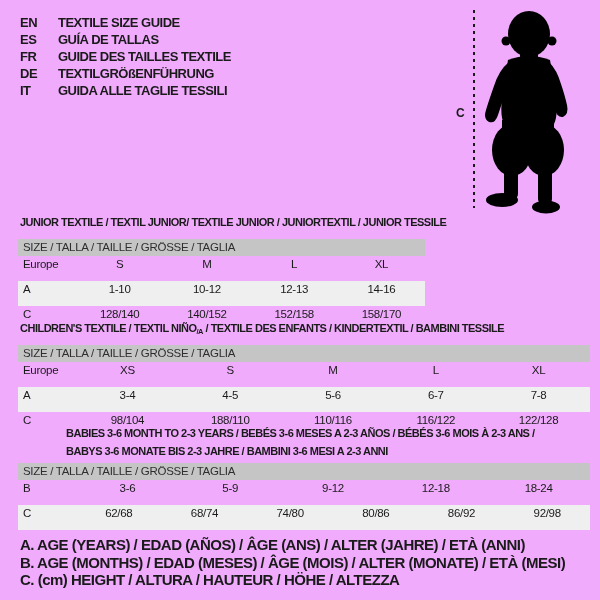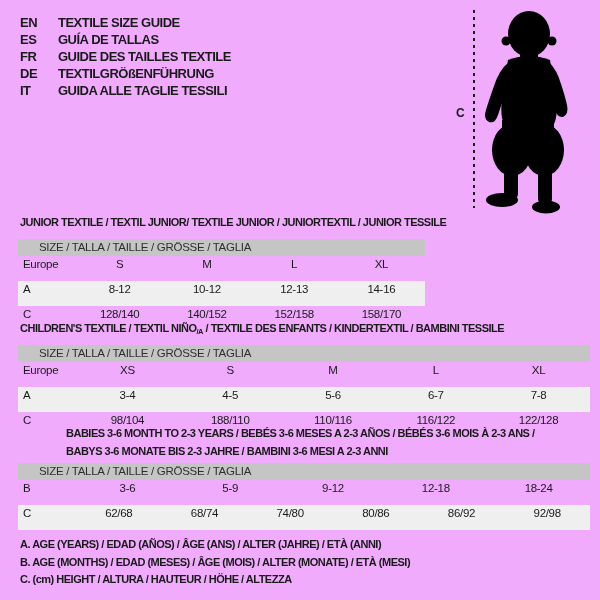--- a/index.html
+++ b/index.html
@@ -30,33 +30,33 @@
   .section-title {
     position:absolute; left:20px; font-weight:700; font-size:11px;
     letter-spacing:-0.5px; white-space:nowrap; line-height:13px;
   }
   .section-title .size-sub { font-size:7.5px; vertical-align:-2px; }
 
   
   .size-table { position:absolute; left:18px; font-size:11.5px; letter-spacing:-0.3px; }
   .t-header {
     background:#c5c5c6; color:#2e2e2e; height:17px; line-height:17px;
-    padding-left:21px; white-space:nowrap;
+    padding-left:5px; white-space:nowrap;
   }
   .t-row { display:flex; height:25px; line-height:17px;justify-content:center; }
   .t-row.shaded { background:#efefef; }
   .t-label { width:58px; padding-left:5px; flex:0 0 58px; }
   .t-cell { flex:1; text-align:center; }
   .w-junior { width:407px; }
   .w-wide { width:572px; }
 
   
   .footnotes {
     position:absolute; left:20px; top:536px;
-    font-weight:700; font-size:11px; line-height:17.5px; letter-spacing:-0.5px; white-space:nowrap;
+    font-weight:700; font-size:15px; line-height:17.5px; letter-spacing:-0.5px; white-space:nowrap;
   }
 </style>
 </head>
 <body>
 
 <div class="canvas">
 
   <div class="langs">
     <div class="lang-row">
       <span class="lang-code">EN</span>
@@ -106,21 +106,21 @@
     <div class="t-header">SIZE / TALLA / TAILLE / GRÖSSE / TAGLIA</div>
     <div class="t-row">
       <span class="t-label">Europe</span>
       <span class="t-cell">S</span>
       <span class="t-cell">M</span>
       <span class="t-cell">L</span>
       <span class="t-cell">XL</span>
     </div>
     <div class="t-row shaded">
       <span class="t-label">A</span>
-      <span class="t-cell">8-12</span>
+      <span class="t-cell">1-10</span>
       <span class="t-cell">10-12</span>
       <span class="t-cell">12-13</span>
       <span class="t-cell">14-16</span>
     </div>
     <div class="t-row">
       <span class="t-label">C</span>
       <span class="t-cell">128/140</span>
       <span class="t-cell">140/152</span>
       <span class="t-cell">152/158</span>
       <span class="t-cell">158/170</span>

